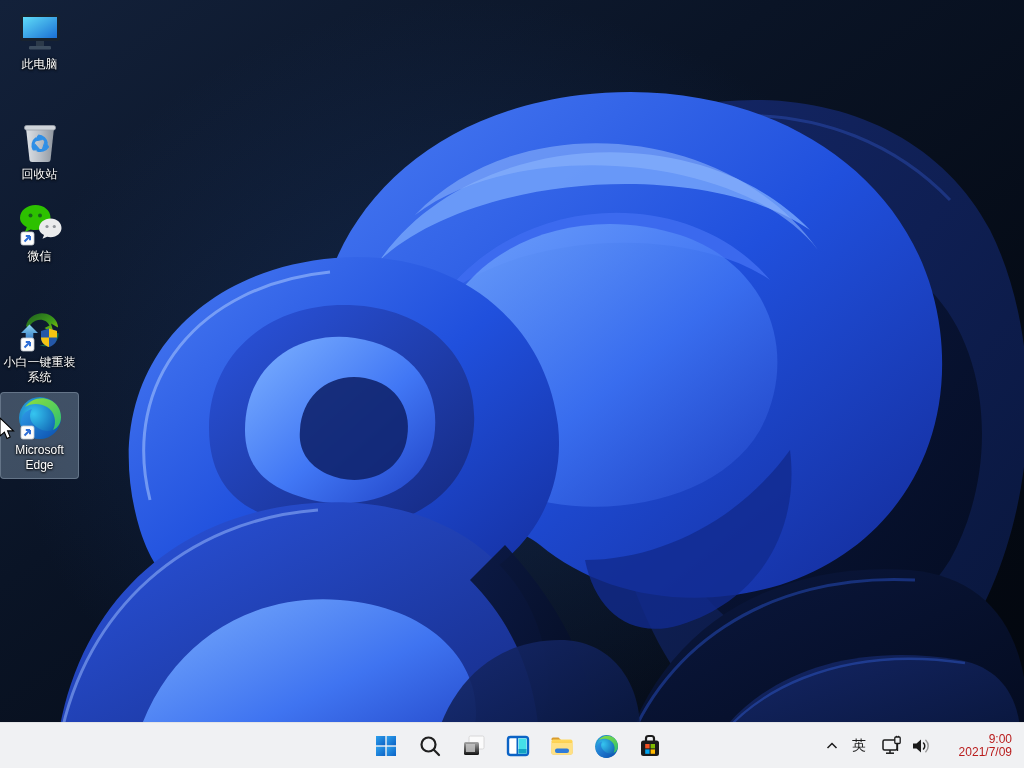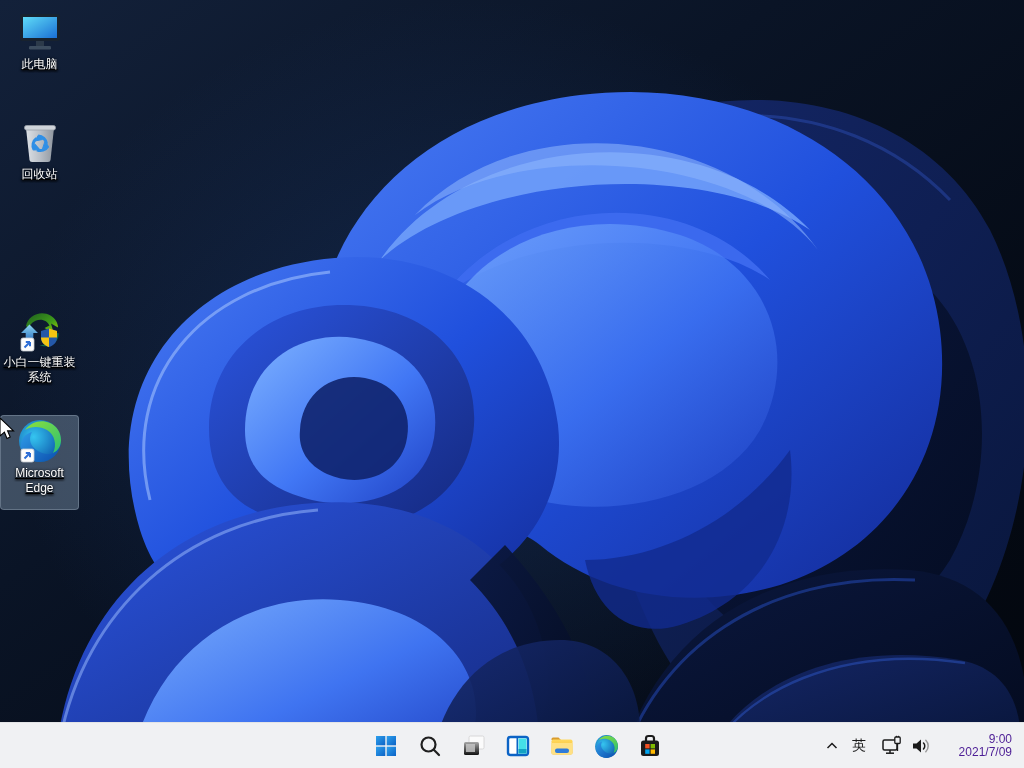--- a/index.html
+++ b/index.html
@@ -6,21 +6,21 @@
   html,body { width:1024px; height:768px; overflow:hidden; background:#05090f;
               font-family:"Liberation Sans", sans-serif; }
   #stage { position:relative; width:1024px; height:768px; }
 
   
   #wallpaper { position:absolute; inset:0; display:block; }
 
   
   .dicon { position:absolute; left:0; width:79px; padding-top:3px;
            display:flex; flex-direction:column; align-items:center;
-           border-radius:4px; cursor:default;text-decoration:underline; }
+           border-radius:4px; cursor:default; }
   .dicon .ig { width:46px; height:46px; flex:0 0 46px; }
   .dicon .lbl { margin-top:2px; max-width:74px; font-size:12px; line-height:15px;
                 color:#fff; text-align:center;
                 text-shadow:0 1px 2px rgba(0,0,0,.95), 0 0 3px rgba(0,0,0,.9); }
   .dicon.selected { background:rgba(148,170,192,.38);
                     box-shadow:inset 0 0 0 1px rgba(210,228,245,.25); }
 
   
   #cursor { position:absolute; left:-1px; top:417px; width:17px; height:24px; z-index:50; }
 
@@ -35,21 +35,21 @@
   .tb-right { position:absolute; right:0; top:0; height:46px; display:flex;
               align-items:center; padding-right:10px; }
   .traybtn { height:40px; border:none; background:transparent; border-radius:5px;
              display:flex; align-items:center; justify-content:center; cursor:default; }
   .tray-chevron { width:26px; }
   .tray-ime { width:28px; margin-right:5px; font-size:14px; color:#1a1a1a; }
   .tray-net { width:28px; }
   .tray-vol { width:30px; }
   .tray-clock { width:78px; padding-right:2px; flex-direction:column;
                 align-items:flex-end; justify-content:center;
-                font-size:12px; line-height:13.5px; color:#4c1d95; }
+                font-size:12px; line-height:13.5px; color:#b91c1c; }
 </style>
 </head>
 <body>
 
 <div id="stage">
 
   <svg id="wallpaper" viewBox="0 0 1024 768">
     <defs>
       <linearGradient id="bg" x1="0" y1="0" x2="1" y2="1">
         <stop offset="0" stop-color="#13213a"></stop>
@@ -157,20 +157,35 @@
         </g>
         <g transform="rotate(240 23 25)">
           <path d="M17 30.5 A8.5 8.5 0 0 1 19.5 19.5" stroke-width="3" fill="none"></path>
           <polygon points="21,16.5 25.5,20.5 18,22"></polygon>
         </g>
       </g>
     </svg>
     <div class="lbl">回收站</div>
   </div>
 
+  <div class="dicon" style="top:198px">
+    <svg class="ig" viewBox="0 0 46 46">
+      <path d="M3 17 C3 9.5 10 4 18.5 4 C27 4 33.5 9.5 33.5 16.5 C33.5 23.5 27 29 18.5 29 C16.8 29 15.2 28.8 13.7 28.4 L8 31 L9.8 26 C5.7 23.8 3 20.7 3 17 Z" fill="#2dc100"></path>
+      <circle cx="13.5" cy="14.5" r="2" fill="#17641b"></circle>
+      <circle cx="23" cy="14.5" r="2" fill="#17641b"></circle>
+      <path d="M22 27.5 C22 21.8 27.3 17.5 33.6 17.5 C40 17.5 44.5 21.8 44.5 27 C44.5 32 40 36.2 33.6 36.2 C32.4 36.2 31.2 36 30.1 35.8 L25.5 37.8 L27 34 C24 32.4 22 30.2 22 27.5 Z" fill="#ebeced"></path>
+      <circle cx="30" cy="25.5" r="1.6" fill="#8f9499"></circle>
+      <circle cx="37.3" cy="25.5" r="1.6" fill="#8f9499"></circle>
+      <g>
+        <rect x="4" y="31" width="13" height="13" rx="2" fill="#fdfdfd" stroke="#c7ccd2" stroke-width="0.8"></rect>
+        <path d="M7.5 40.5 L13 35 M13 35 L8.8 35 M13 35 L13 39.2" stroke="#2f6fd6" stroke-width="2" fill="none"></path>
+      </g>
+    </svg>
+    <div class="lbl">微信</div>
+  </div>
 
   <div class="dicon" style="top:304px">
     <svg class="ig" viewBox="0 0 46 46">
       <defs>
         <linearGradient id="xbG" x1="0" y1="0" x2="1" y2="1">
           <stop offset="0" stop-color="#1d5c20"></stop>
             <stop offset="0.6" stop-color="#3f9c1a"></stop>
           <stop offset="1" stop-color="#a6d400"></stop>
         </linearGradient>
         <linearGradient id="xbB" x1="0" y1="1" x2="0" y2="0">
@@ -185,21 +200,21 @@
       <path d="M32 21.5 L40 24 L40 30.5 L32 30.5 Z" fill="#f5c412"></path>
       <path d="M24 30.5 L32 30.5 L32 40 C28 38.8 24 35.5 24 30.5 Z" fill="#f5c412"></path>
       <g>
         <rect x="4" y="31" width="13" height="13" rx="2" fill="#fdfdfd" stroke="#c7ccd2" stroke-width="0.8"></rect>
         <path d="M7.5 40.5 L13 35 M13 35 L8.8 35 M13 35 L13 39.2" stroke="#2f6fd6" stroke-width="2" fill="none"></path>
       </g>
     </svg>
     <div class="lbl">小白一键重装系统</div>
   </div>
 
-  <div class="dicon selected" style="top:415px; padding-bottom:14px">
+  <div class="dicon selected" style="top:392px; padding-bottom:6px">
     <svg class="ig" viewBox="0 0 46 46">
       <defs>
         <radialGradient id="egBase" cx="0.35" cy="0.4" r="0.75">
           <stop offset="0" stop-color="#35c5f0"></stop>
             <stop offset="1" stop-color="#0a4ea6"></stop>
         </radialGradient>
         <linearGradient id="egGreen" x1="0" y1="0" x2="1" y2="1">
           <stop offset="0" stop-color="#8ee03c"></stop>
             <stop offset="1" stop-color="#2bbf72"></stop>
         </linearGradient>

